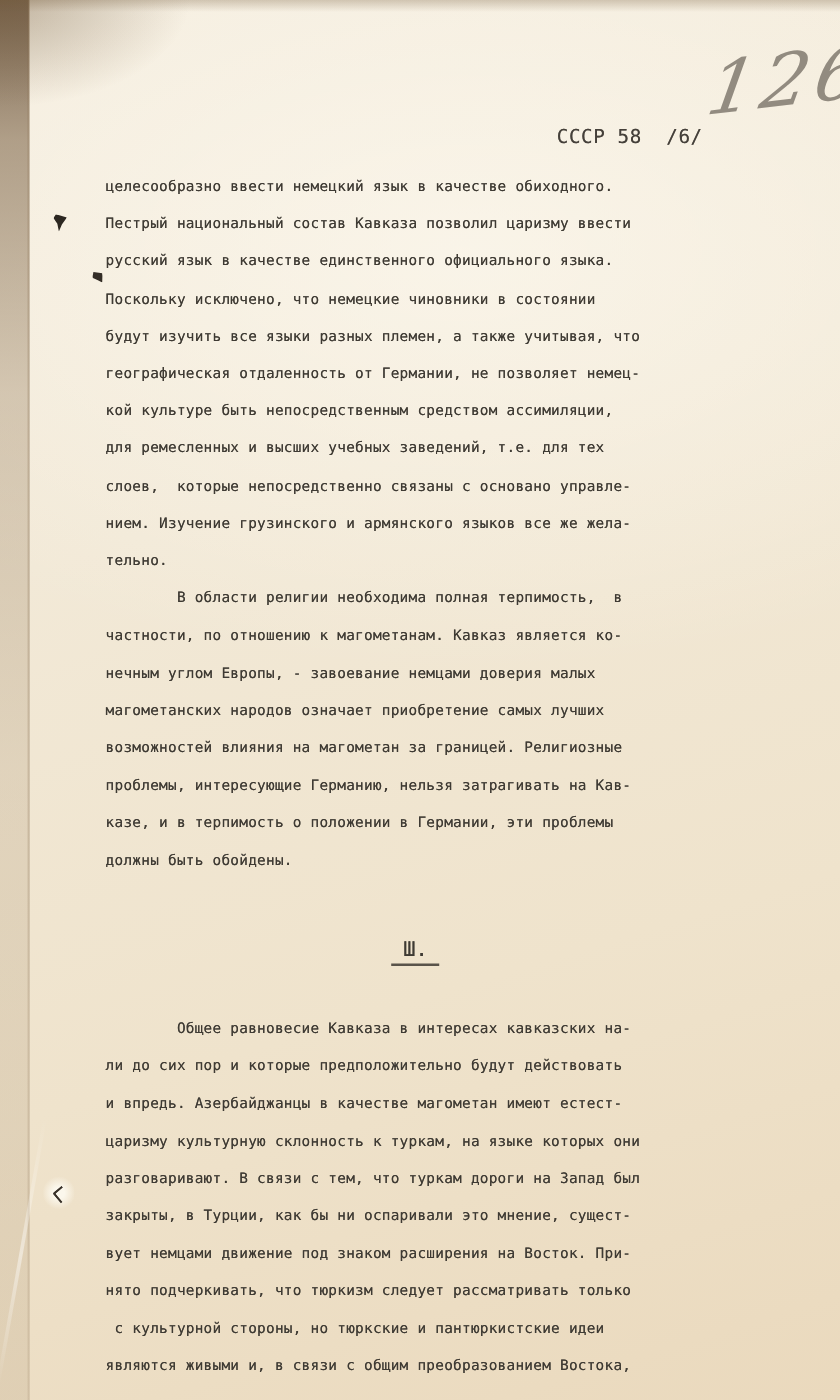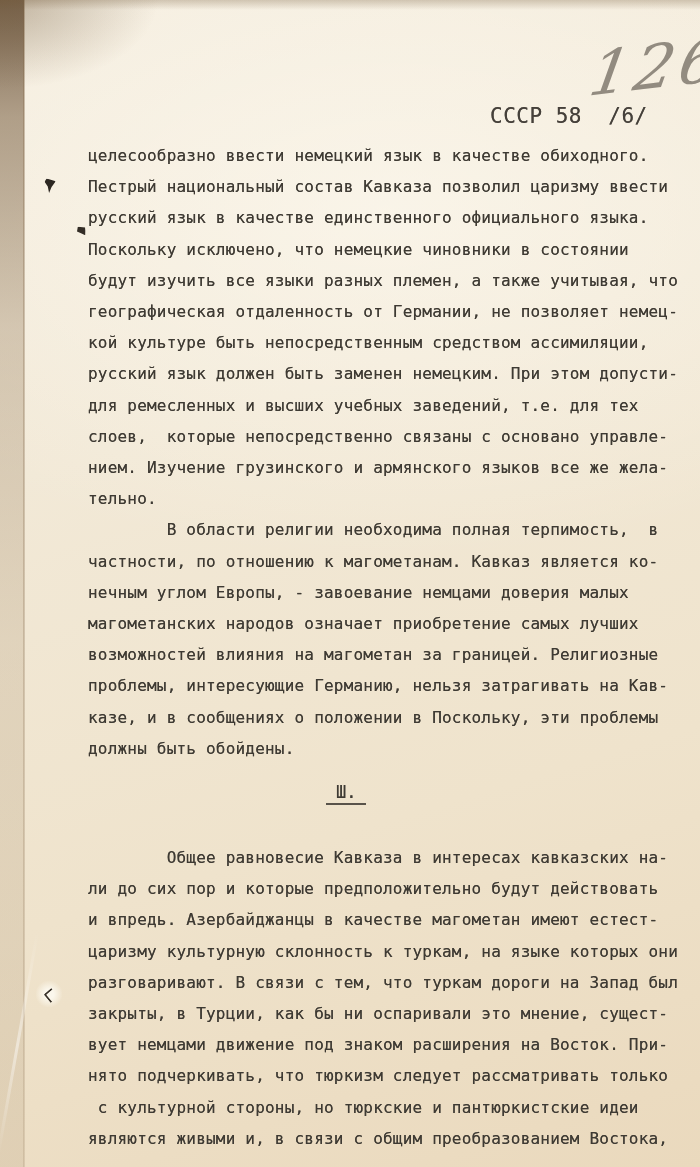--- a/index.html
+++ b/index.html
@@ -62,31 +62,31 @@
   .handwritten-number {
     position:absolute; left:592px; top:30px;
     font-family:"DejaVu Serif","Liberation Serif",serif;
     font-style:italic; font-weight:400;
     font-size:62px; letter-spacing:4px;
     color:rgba(128,121,110,0.85);
     transform:skewX(-16deg) rotate(-7deg);
   }
   
   .ref-header {
-    position:absolute; left:490px; top:104px;
-    font-size:21px; color:#45403a;
+    position:absolute; left:464px; top:104px;
+    font-size:16px; color:#45403a;
     white-space:pre; letter-spacing:0.5px;
     text-shadow:0 0 0.5px rgba(69,64,58,0.7);
   }
   .text-block { position:absolute; left:88px; }
   .block-a { top:140px; }
   .block-b { top:842px; }
   .line {
     white-space:pre;
-    font-size:16px; line-height:31.2px;
+    font-size:12px; line-height:31.2px;
     color:#3e3a33; letter-spacing:0.2px;
     text-shadow:0 0 0.5px rgba(62,58,51,0.75);
   }
   .section-heading {
     position:absolute; left:326px; top:782px;
     font-size:17px; color:#3e3a33;
     padding:0 10px 1px 10px;
     border-bottom:2px solid rgba(62,58,51,0.85);
     text-shadow:0 0 0.5px rgba(62,58,51,0.75);
   }
@@ -111,32 +111,31 @@
   <div class="ref-header">СССР 58  /6/</div>
 
   <div class="text-block block-a">
     <div class="line">целесообразно ввести немецкий язык в качестве обиходного.</div>
     <div class="line">Пестрый национальный состав Кавказа позволил царизму ввести</div>
     <div class="line">русский язык в качестве единственного официального языка.</div>
     <div class="line">Поскольку исключено, что немецкие чиновники в состоянии</div>
     <div class="line">будут изучить все языки разных племен, а также учитывая, что</div>
     <div class="line">географическая отдаленность от Германии, не позволяет немец-</div>
     <div class="line">кой культуре быть непосредственным средством ассимиляции,</div>
-    <div class="line">русский язык должен быть заменен немецким. При этом допусти-</div>
     <div class="line">для ремесленных и высших учебных заведений, т.е. для тех</div>
     <div class="line">слоев,  которые непосредственно связаны с основано управле-</div>
     <div class="line">нием. Изучение грузинского и армянского языков все же жела-</div>
     <div class="line">тельно.</div>
     <div class="line">        В области религии необходима полная терпимость,  в</div>
     <div class="line">частности, по отношению к магометанам. Кавказ является ко-</div>
     <div class="line">нечным углом Европы, - завоевание немцами доверия малых</div>
     <div class="line">магометанских народов означает приобретение самых лучших</div>
     <div class="line">возможностей влияния на магометан за границей. Религиозные</div>
     <div class="line">проблемы, интересующие Германию, нельзя затрагивать на Кав-</div>
-    <div class="line">казе, и в сообщениях о положении в Поскольку, эти проблемы</div>
+    <div class="line">казе, и в терпимость о положении в Германии, эти проблемы</div>
     <div class="line">должны быть обойдены.</div>
   </div>
 
   <div class="section-heading">Ш.</div>
 
   <div class="text-block block-b">
     <div class="line">        Общее равновесие Кавказа в интересах кавказских на-</div>
     <div class="line">ли до сих пор и которые предположительно будут действовать</div>
     <div class="line">и впредь. Азербайджанцы в качестве магометан имеют естест-</div>
     <div class="line">царизму культурную склонность к туркам, на языке которых они</div>

